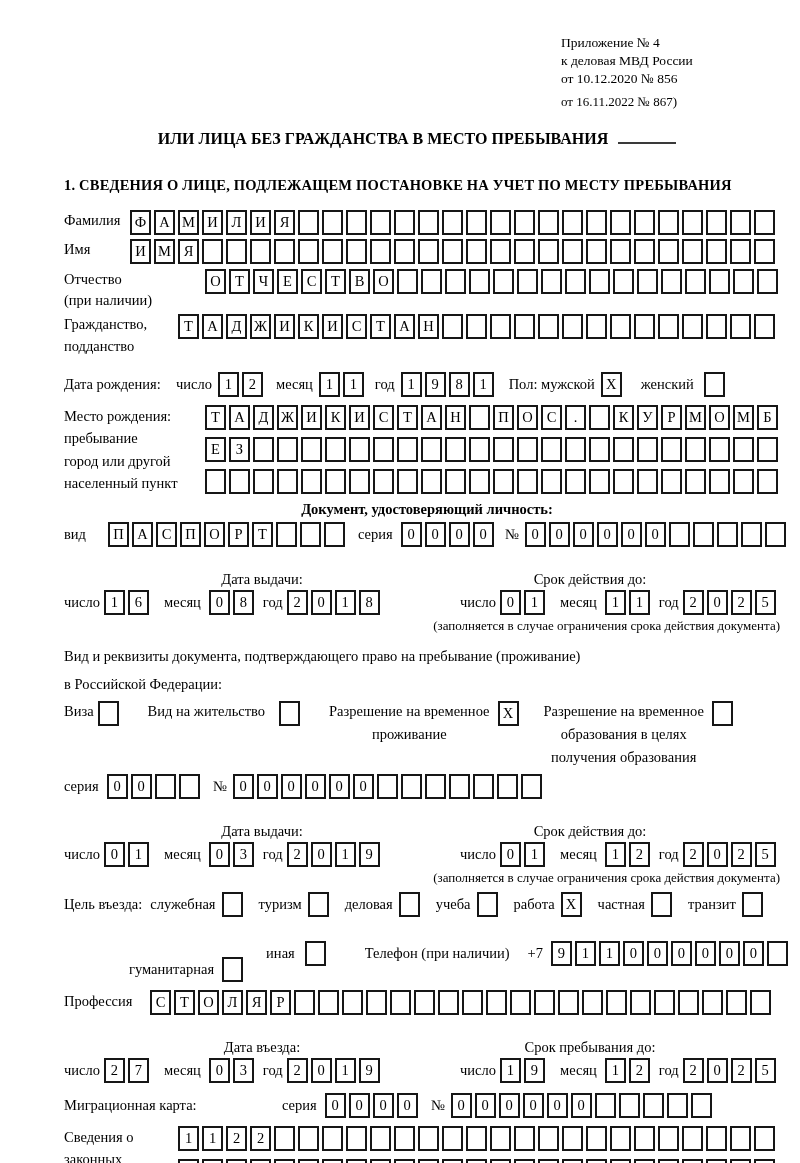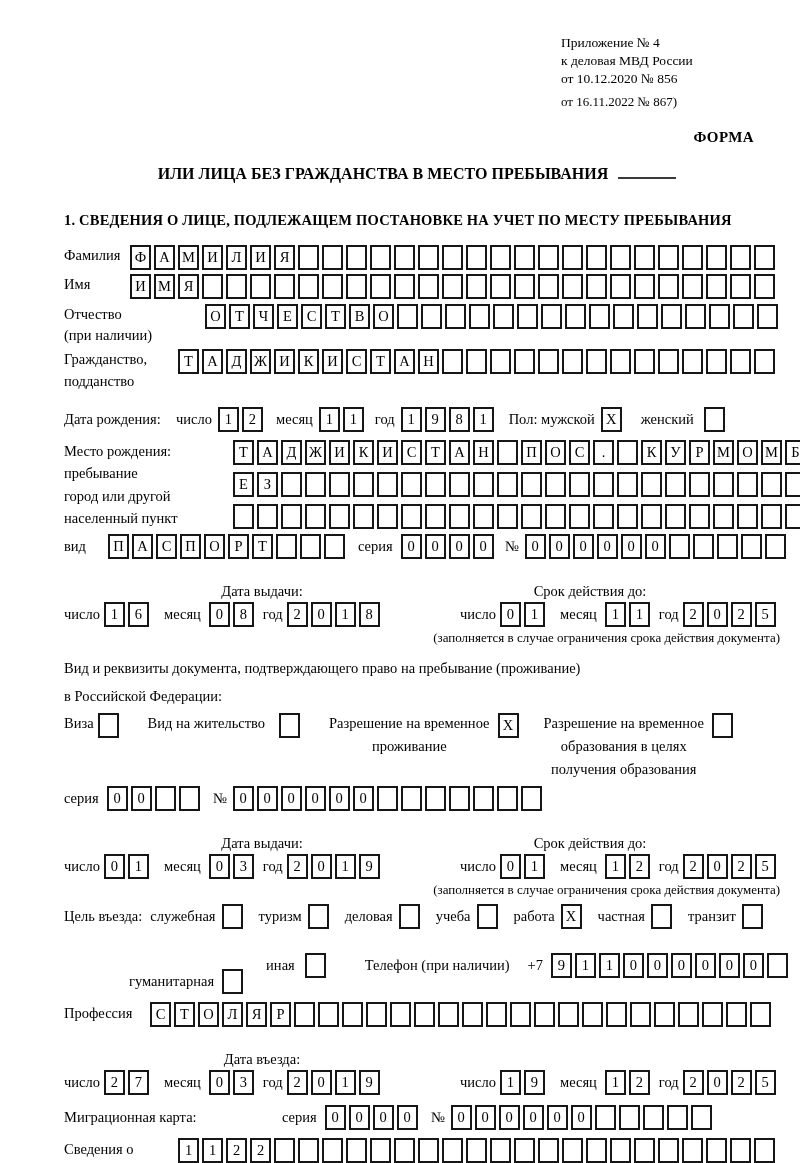--- a/index.html
+++ b/index.html
@@ -57,21 +57,20 @@
   <div class="content">
 
     <div class="hdr">
       <div>Приложение № 4</div>
       <div>к деловая МВД России</div>
       <div>от 10.12.2020 № 856</div>
       <div class="note">
         <div>от 16.11.2022 № 867)</div>
       </div>
     </div>
-    <div class="forma">ФОРМА</div>
 
     <div class="title">
       <div><span>ИЛИ ЛИЦА БЕЗ ГРАЖДАНСТВА В МЕСТО ПРЕБЫВАНИЯ</span><span class="uline"></span></div>
     </div>
 
     <div class="sec">1. СВЕДЕНИЯ О ЛИЦЕ, ПОДЛЕЖАЩЕМ ПОСТАНОВКЕ НА УЧЕТ ПО МЕСТУ ПРЕБЫВАНИЯ</div>
 
     <div class="frow" style="margin-top:16px;">
       <span class="lbl" style="width:66px;">Фамилия</span>
       <span class="boxes">
@@ -227,21 +226,21 @@
       <span class="w" style="margin-left:12px;">Пол: мужской</span>
       <span class="boxes" style="margin-left:6px;">
           <span class="cb">X</span>
         </span>
       <span class="w" style="margin-left:16px;">женский</span>
       <span class="boxes" style="margin-left:10px;">
           <span class="cb"></span>
         </span>
     </div>
 
-    <div class="frow" style="margin-top:8px;gap:28px;">
+    <div class="frow" style="margin-top:8px;">
       <span class="lbl" style="width:141px;line-height:1.55;">
         <div>Место рождения:</div>
         <div>пребывание</div>
         <div>город или другой</div>
         <div>населенный пункт</div>
       </span>
       <span>
         <div class="boxes">
             <span class="cb">Т</span>
             <span class="cb">А</span>
@@ -316,20 +315,21 @@
             <span class="cb"></span>
             <span class="cb"></span>
             <span class="cb"></span>
             <span class="cb"></span>
             <span class="cb"></span>
             <span class="cb"></span>
           </div>
       </span>
     </div>
 
+    <div style="text-align:center;font-weight:700;font-size:14.5px;margin-top:6px;">Документ, удостоверяющий личность:</div>
 
     <div class="frow ac" style="margin-top:4px;">
       <span class="w" style="width:44px;">вид</span>
       <span class="boxes">
           <span class="cb">П</span>
           <span class="cb">А</span>
           <span class="cb">С</span>
           <span class="cb">П</span>
           <span class="cb">О</span>
           <span class="cb">Р</span>
@@ -620,20 +620,21 @@
           <span class="cb"></span>
           <span class="cb"></span>
           <span class="cb"></span>
           <span class="cb"></span>
           <span class="cb"></span>
         </span>
     </div>
 
     <div class="daterow hdrrow">
       <span class="hc left">Дата въезда:</span>
+      <span class="hc right">Срок пребывания до:</span>
     </div>
     <div class="daterow">
       <span class="dcell left">
         <span class="w">число</span>
         <span class="boxes" style="margin-left:4px;">
             <span class="cb">2</span>
             <span class="cb">7</span>
           </span>
         <span class="w" style="margin-left:12px;">месяц</span>
         <span class="boxes" style="margin-left:8px;">

